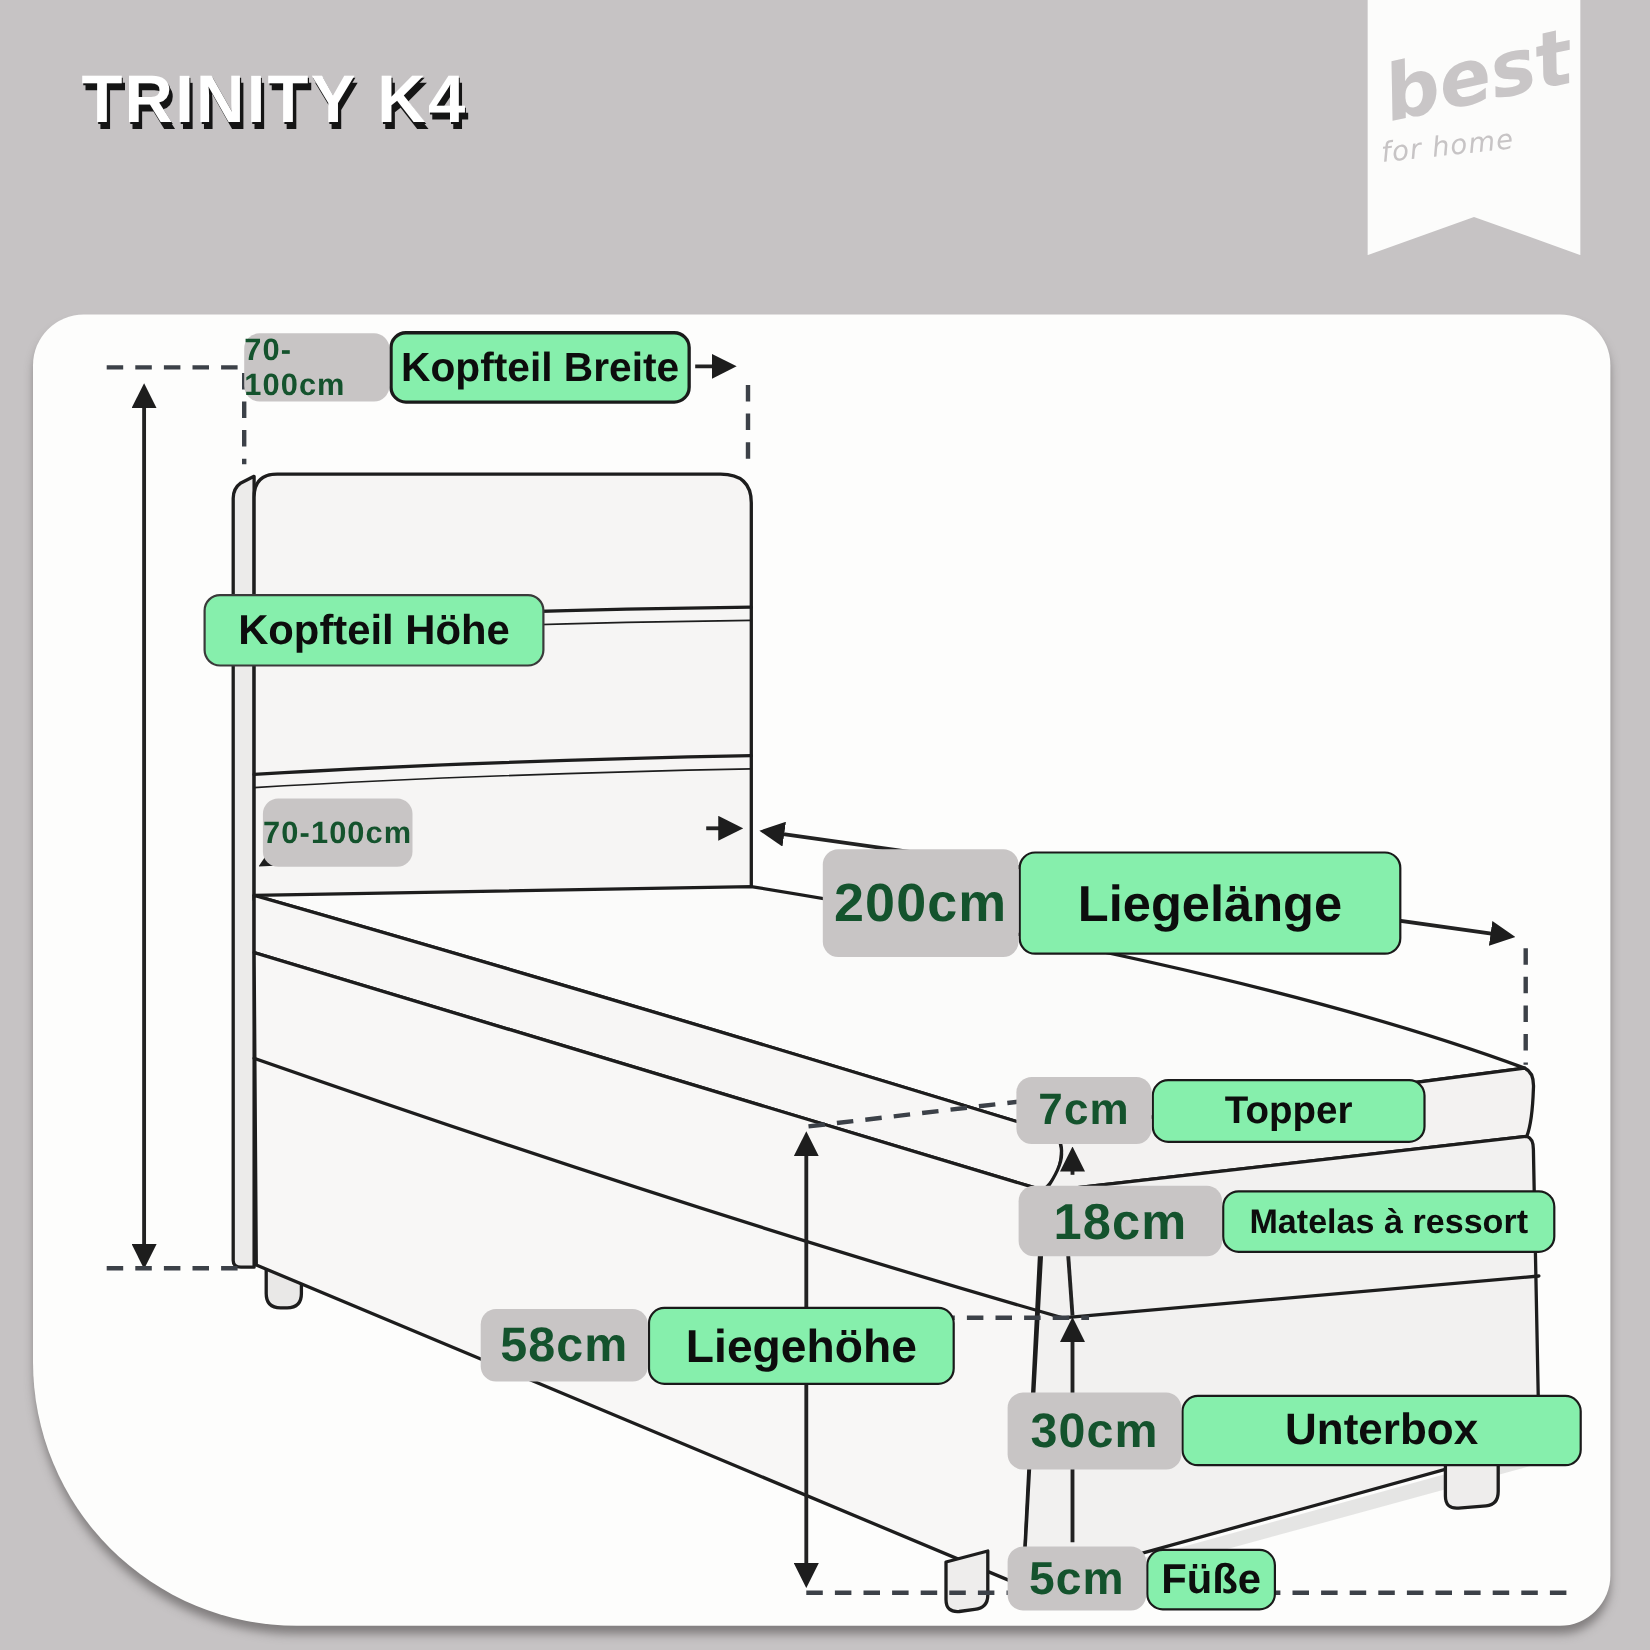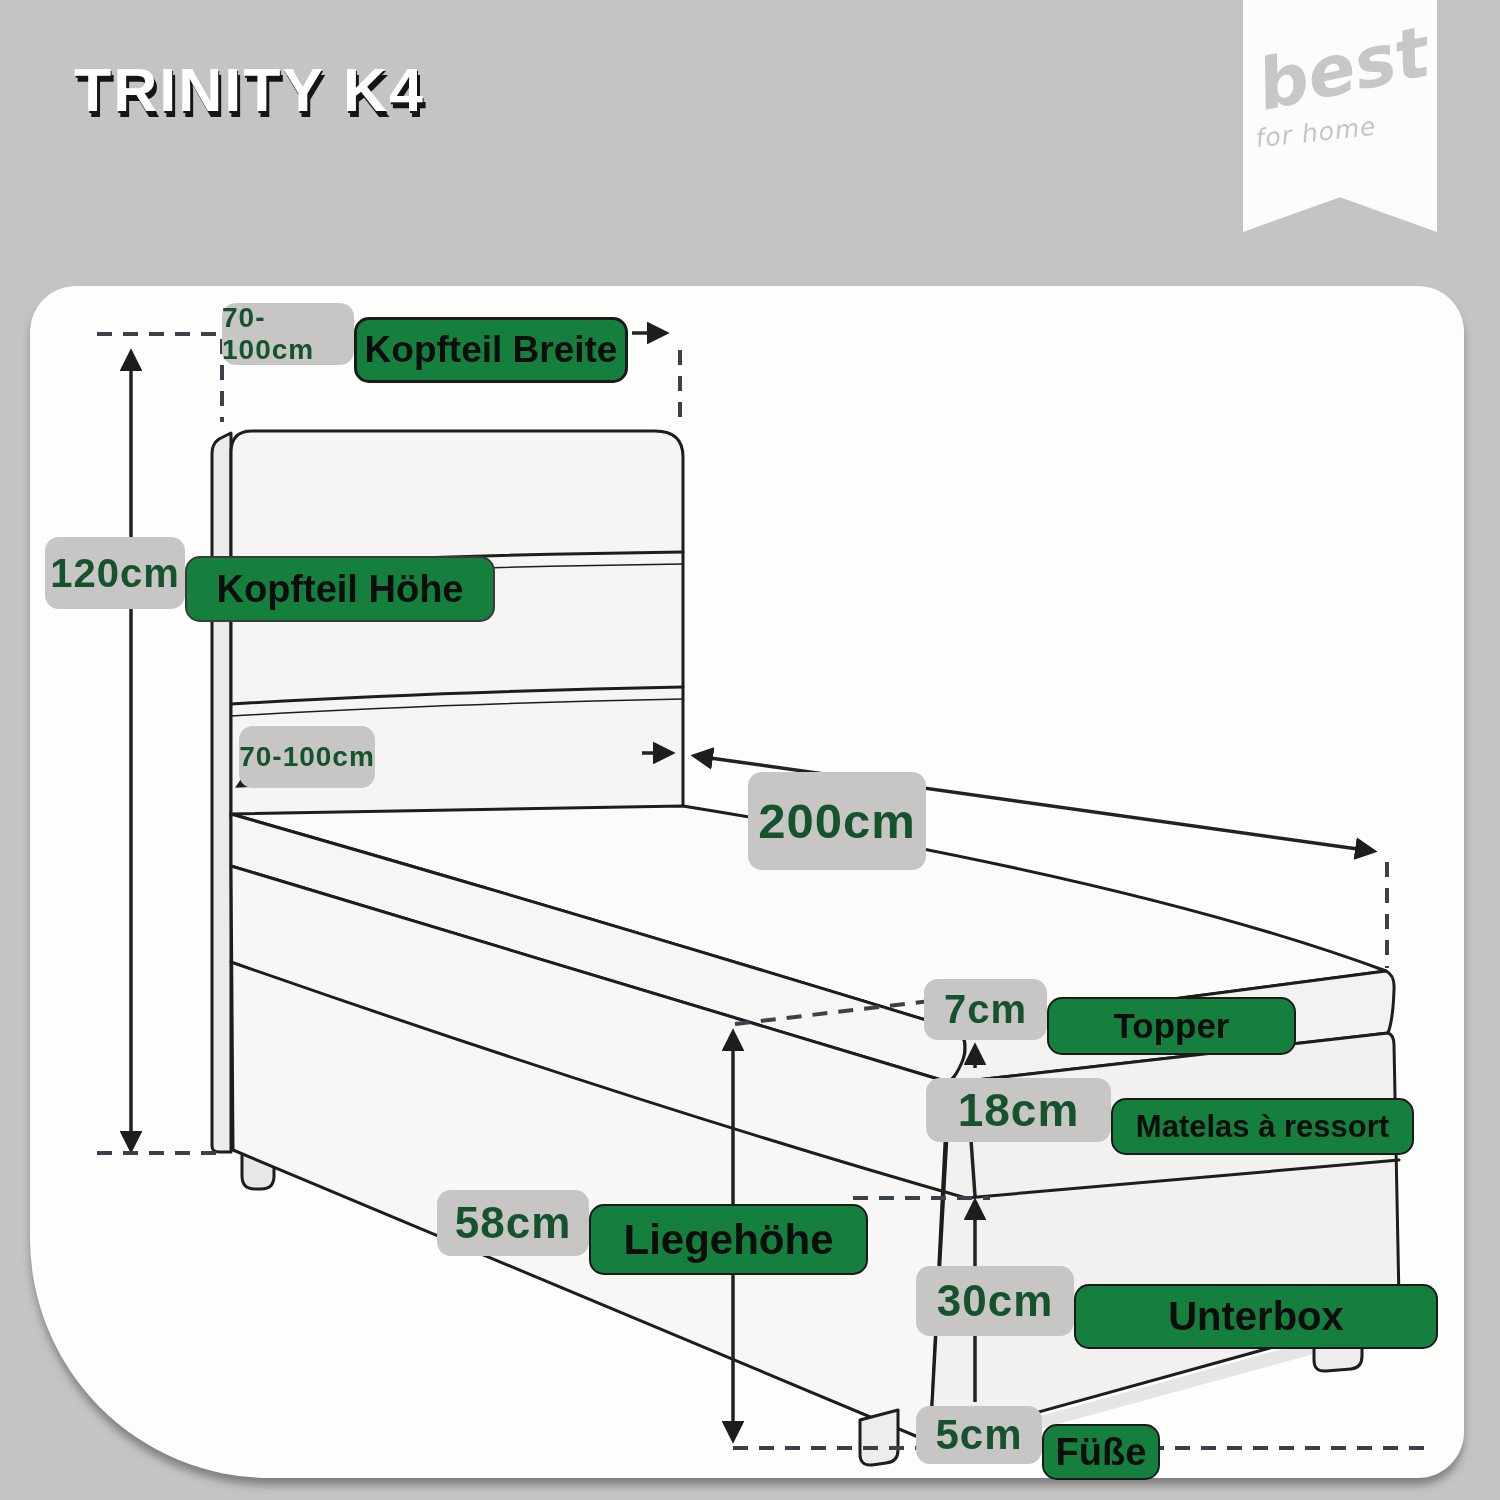--- a/index.html
+++ b/index.html
@@ -51,23 +51,23 @@
   .dim{stroke:#222222;stroke-width:3.5;fill:none;}
   .dash{stroke:#3c4148;stroke-width:4;fill:none;stroke-dasharray:15 11;}
   
   .badge{
     position:absolute;display:flex;align-items:center;justify-content:center;
     background:#c8c5c5;color:#14532d;font-weight:bold;
     border-radius:14px;z-index:6;letter-spacing:1px;
   }
   .pill{
     position:absolute;display:flex;align-items:center;justify-content:center;
-    background:#15803d;color:#0d0d0d;font-weight:bold;
+    background:#86efac;color:#0d0d0d;font-weight:bold;
     border:2.5px solid #1a1a1a;border-radius:15px;z-index:5;
-    box-sizing:border-box;white-space:nowrap;margin-top:16px;
+    box-sizing:border-box;white-space:nowrap;
   }
   
   .r1b{left:222px;top:303px;width:132px;height:62px;font-size:28px;}
   .r1p{left:354px;top:301px;width:274px;height:66px;font-size:37px;border-width:3px;}
   .r2b{left:45px;top:537px;width:140px;height:72px;font-size:40px;}
   .r2p{left:185px;top:540px;width:310px;height:66px;font-size:38px;border-width:2px;border-color:#3a3a3a;}
   .r3b{left:239px;top:726px;width:136px;height:62px;font-size:28px;}
   .r3p{left:375px;top:724px;width:266px;height:64px;font-size:37px;}
   .r4b{left:748px;top:772px;width:178px;height:98px;font-size:49px;}
   .r4p{left:926px;top:774px;width:348px;height:94px;font-size:46px;}
@@ -143,26 +143,26 @@
       <path class="dim" marker-end="url(#ah)" d="M 975,1068 L 975,1048"></path>
       <path class="dim" d="M 971,1140 L 975,1196"></path>
       <path class="dash" d="M 853,1198 L 990,1198"></path>
       <path class="dim" marker-start="url(#ah)" d="M 975,1203 L 975,1402"></path>
     </g>
   </svg>
 
   <div class="badge r1b">70-100cm</div>
   <div class="pill  r1p">Kopfteil Breite</div>
 
-  <div class="badge r2b">120cm</div>
   <div class="pill  r2p">Kopfteil Höhe</div>
 
   <div class="badge r3b">70-100cm</div>
 
   <div class="badge r4b">200cm</div>
+  <div class="pill  r4p">Liegelänge</div>
 
   <div class="badge r5b">7cm</div>
   <div class="pill  r5p">Topper</div>
 
   <div class="badge r6b">18cm</div>
   <div class="pill  r6p">Matelas à ressort</div>
 
   <div class="badge r7b">58cm</div>
   <div class="pill  r7p">Liegehöhe</div>
 

